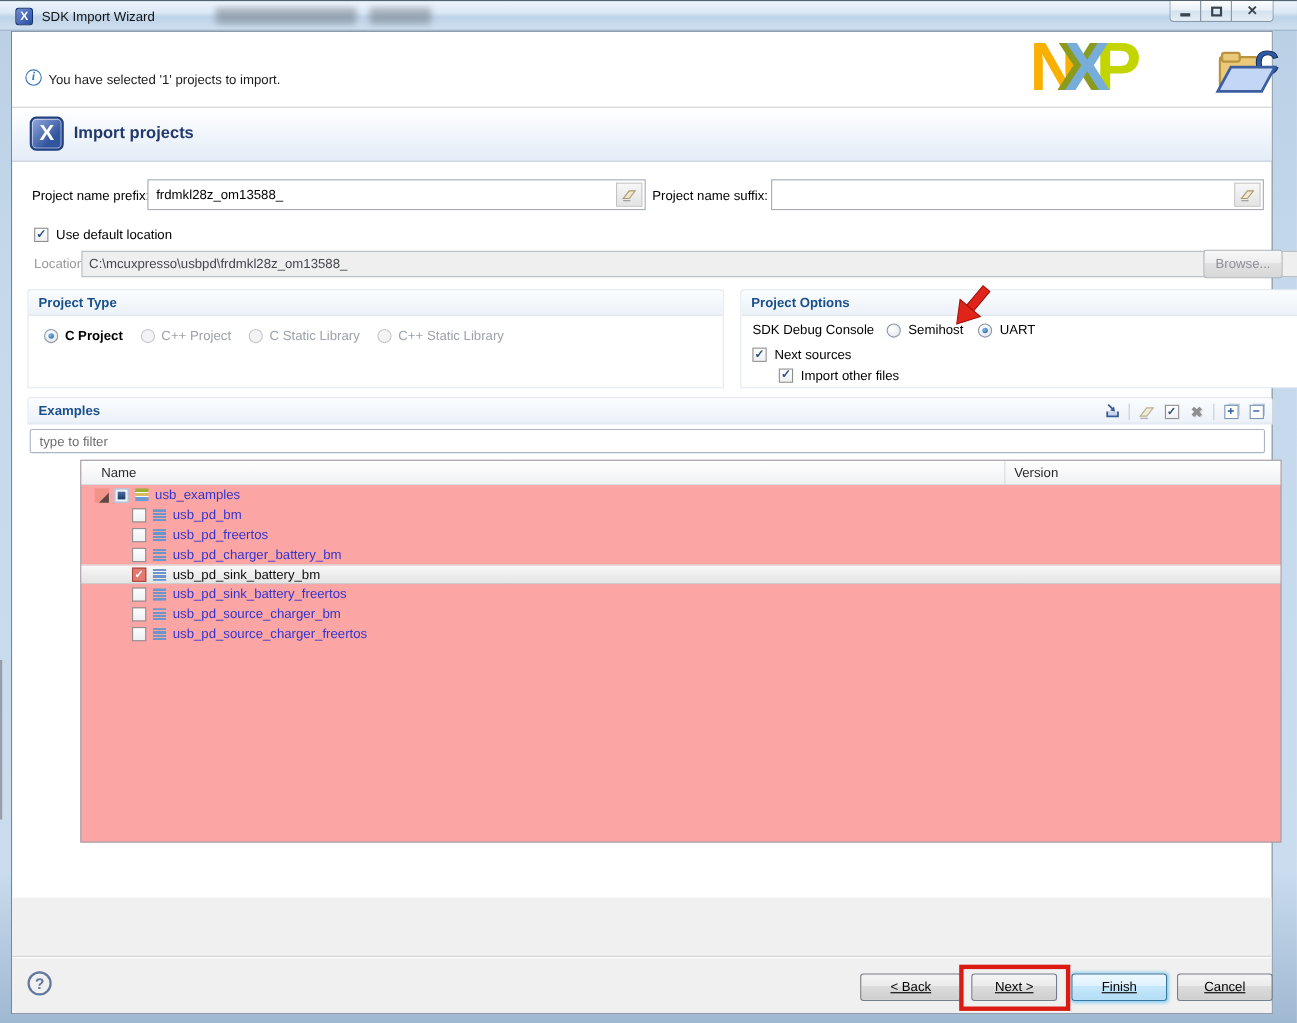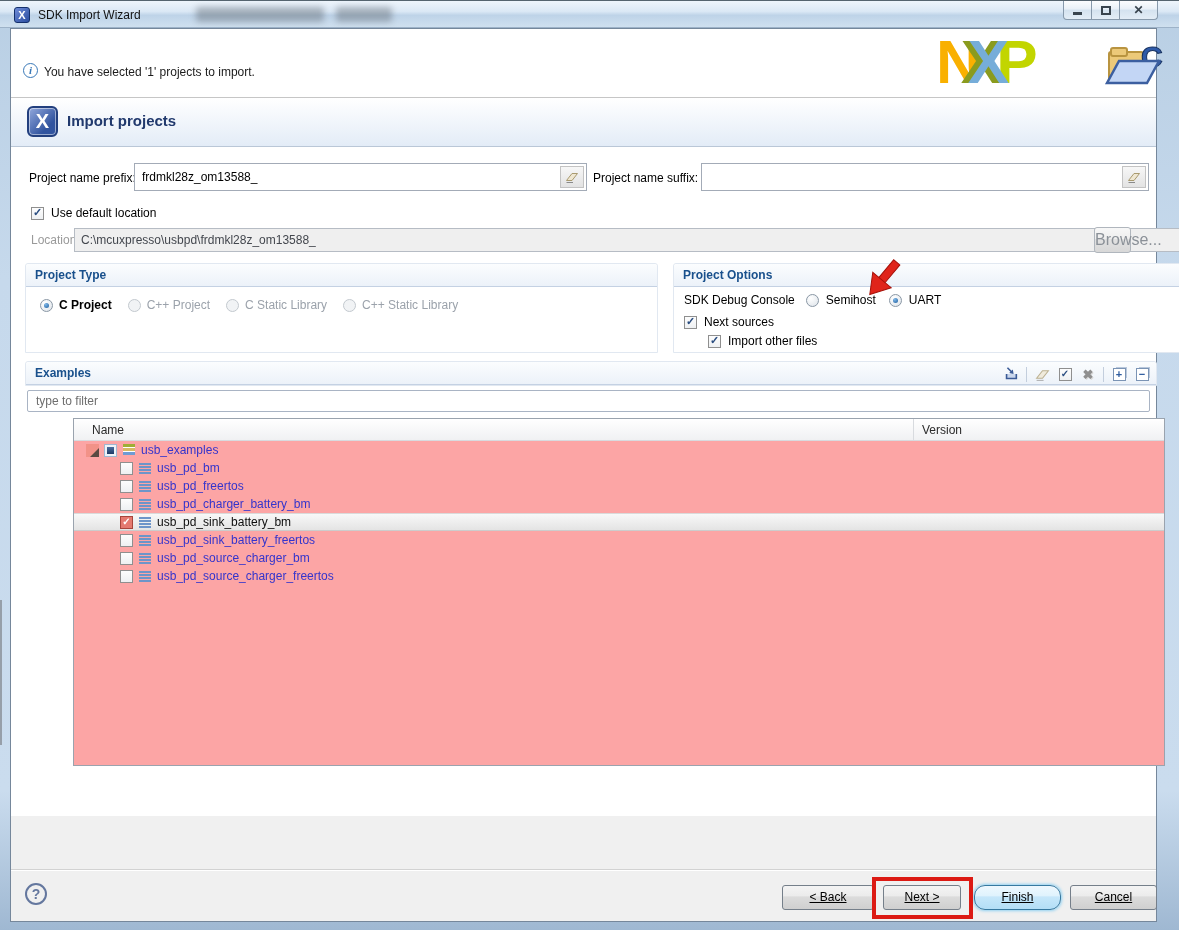--- a/index.html
+++ b/index.html
@@ -61,23 +61,23 @@
   .flabel.dim { color:#9a9a9a; }
   .fieldwrap { position:absolute; height:28px; border:1px solid #a3abb7; background:#fff; }
   .fieldwrap input { position:absolute; left:0; top:0; width:100%; height:100%; border:none; outline:none;
                      padding:0 30px 0 7px; font-family:"Liberation Sans",sans-serif; font-size:12px; background:transparent; }
   .erase-btn { position:absolute; right:2px; top:2px; width:24px; height:22px;
                background:linear-gradient(#f7f7f7,#e3e3e3); border:1px solid #c3c3c3;
                display:flex; align-items:center; justify-content:center; }
   .loc-field { position:absolute; left:63px; top:199px; width:1145px; height:24px;
                background:#efefef; border:1px solid #b6bcc4; color:#43474e;
                font-family:"Liberation Sans",sans-serif; font-size:12px; padding:0 6px; }
-  .browse-btn { position:absolute; left:1083px; top:198px; width:37px; height:26px; border-radius:3px;
+  .browse-btn { position:absolute; left:1083px; top:198px; width:72px; height:26px; border-radius:3px;
                 border:1px solid #b0b6bd; background:linear-gradient(#f7f7f7,#eeeeee 45%,#e2e2e2 46%,#d8d8d8);
-                color:#8b9198; font-size:16px; text-align:center; line-height:24px; }
+                color:#8b9198; font-size:12px; text-align:center; line-height:24px; }
 
   
   .cb { width:13px; height:13px; border:1px solid #8f8f8f; flex:0 0 13px;
         background:linear-gradient(#fdfdfd,#eef0f2); display:inline-flex;
         align-items:center; justify-content:center; }
   .cb.checked::after { content:"\2713"; color:#2a4d80; font-size:11px; font-weight:bold; margin-top:-1px; }
   .cb.red { background:#e4796f; border-color:#a8453c; }
   .cb.red::after { content:"\2713"; color:#fff; font-size:10px; font-weight:bold; }
   .cb.mixed { border-color:#9fb8d2; background:#eef3f8; }
   .cb.mixed::after { content:""; width:7px; height:7px; background:linear-gradient(#4a6d9e,#1e3a66); }
@@ -364,19 +364,19 @@
             <span class="tname">usb_pd_source_charger_freertos</span>
           </div>
         </div>
     </div>
 
     <div class="footer-area"></div>
     <div class="footer-sep"></div>
     <div class="help-icon">?</div>
     <div class="btn" style="left:771px; width:92px;">&lt; Back</div>
     <div class="btn" style="left:872px; width:78px;">Next &gt;</div>
-    <div class="btn default" style="left:963px; width:87px;border-radius:11px;">Finish</div>
+    <div class="btn default" style="left:963px; width:87px;">Finish</div>
     <div class="btn" style="left:1059px; width:87px;">Cancel</div>
 
     <div class="anno-box"></div>
 
   </div>
 </div>
 
 </body></html>

